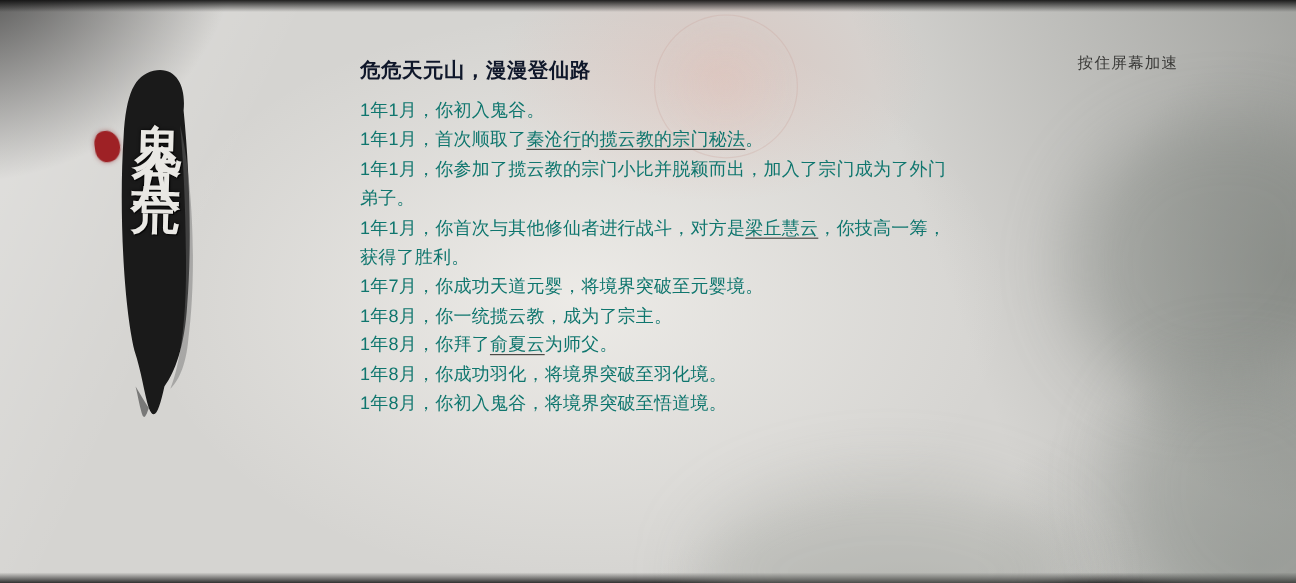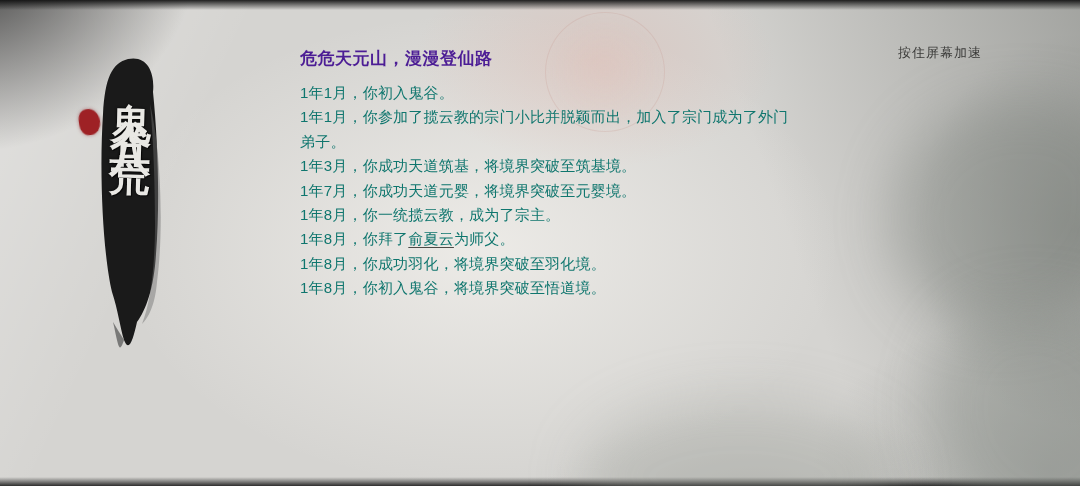--- a/index.html
+++ b/index.html
@@ -52,21 +52,21 @@
     box-shadow:0 0 4px rgba(130,20,25,0.5);
   }
   
   .chronicle{
     position:absolute;left:300px;top:46px;width:492px;height:440px;
     -webkit-mask-image:linear-gradient(to bottom,#000 388px,rgba(0,0,0,0) 424px);
     mask-image:linear-gradient(to bottom,#000 388px,rgba(0,0,0,0) 424px);
   }
   .log-title{
     margin:0 0 9px 0;
-    font-size:17px;font-weight:bold;color:#4c1d95;
+    font-size:17px;font-weight:bold;color:#0f172a;
     letter-spacing:0.5px;line-height:26px;
   }
   .log-entry{
     margin:0;
     font-size:15px;color:#0f766e;line-height:24.4px;
     letter-spacing:0.2px;
     word-break:break-all;
   }
   .log-entry .u{
     text-decoration:underline;
@@ -99,22 +99,23 @@
     <div class="seal"></div>
     <div class="logo-chars">鬼谷八荒</div>
   </div>
 
   <div class="hint">按住屏幕加速</div>
 
   <div class="chronicle">
     <h1 class="log-title">危危天元山，漫漫登仙路</h1>
     <div id="entries">
         <p class="log-entry"><span>1年1月，你初入鬼谷。</span></p>
+        <p class="log-entry"><span>1年1月，首次顺取了</span><span class="u">秦沧行</span><span>的</span><span class="u">揽云教的宗门秘法</span><span>。</span></p>
         <p class="log-entry"><span>1年1月，你参加了揽云教的宗门小比并脱颖而出，加入了宗门成为了外门弟子。</span></p>
-        <p class="log-entry"><span>1年3月，你成功天道筑基，将境界突破至筑基境。</span></p>
+        <p class="log-entry"><span>1年1月，你首次与其他修仙者进行战斗，对方是</span><span class="u">梁丘慧云</span><span>，你技高一筹，获得了胜利。</span></p>
         <p class="log-entry"><span>1年7月，你成功天道元婴，将境界突破至元婴境。</span></p>
         <p class="log-entry"><span>1年8月，你一统揽云教，成为了宗主。</span></p>
         <p class="log-entry"><span>1年8月，你拜了</span><span class="u">俞夏云</span><span>为师父。</span></p>
         <p class="log-entry"><span>1年8月，你成功羽化，将境界突破至羽化境。</span></p>
         <p class="log-entry"><span>1年8月，你初入鬼谷，将境界突破至悟道境。</span></p>
       </div>
   </div>
 </div>
 
 </body></html>

